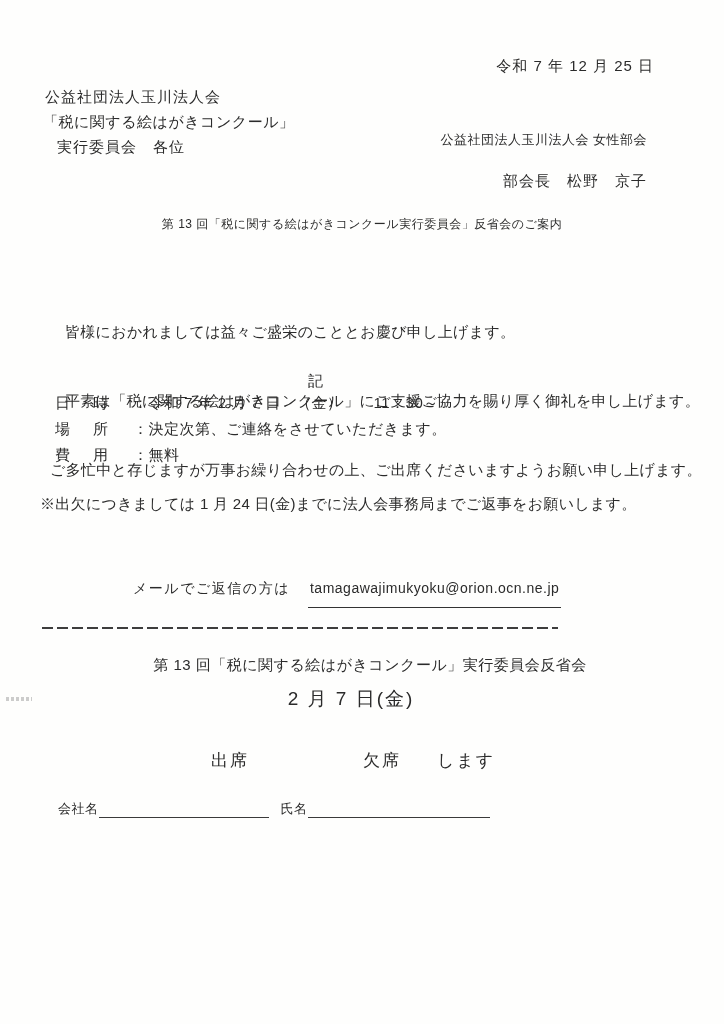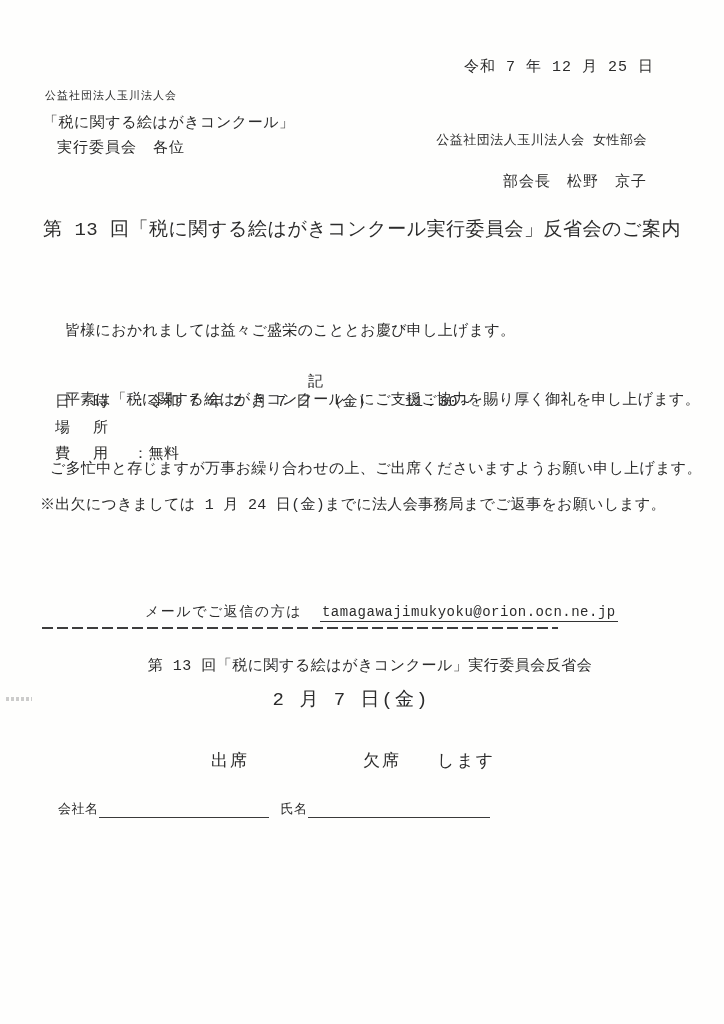--- a/index.html
+++ b/index.html
@@ -2,44 +2,44 @@
 <html><head>
 <meta charset="utf-8">
 <style>
   html,body { margin:0; padding:0; background:#e8e8e8; }
   .page {
     position:relative;
     width:724px; height:1024px;
     margin:0 auto;
     background:#fefefd;
     color:#2b2b2b;
-    font-family:Liberation Mono, monospace;
+    font-family:Liberation Sans, sans-serif;
     overflow:hidden;
   }
   .date        { position:absolute; top:57px; right:70px; font-size:15px; letter-spacing:1px; }
-  .addr1       { position:absolute; left:45px; top:88px;  font-size:11px; letter-spacing:1px; }
+  .addr1       { position:absolute; left:45px; top:88px;  font-size:15px; letter-spacing:1px; }
   .addr2       { position:absolute; left:43px; top:113px; font-size:15px; letter-spacing:0.5px; }
   .addr3       { position:absolute; left:57px; top:138px; font-size:15px; letter-spacing:1px; }
   .sender-org  { position:absolute; right:77px; top:131px; font-size:13px; letter-spacing:0.5px; }
   .sender-person{ position:absolute; right:77px; top:172px; font-size:15px; letter-spacing:1px; }
-  .title       { position:absolute; left:0; right:0; top:216px; text-align:center; font-size:19px; letter-spacing:0.5px; }
+  .title       { position:absolute; left:0; right:0; top:216px; text-align:center; font-size:12px; letter-spacing:0.5px; }
   .body        { position:absolute; left:50px; top:274px; font-size:15px; line-height:23px; letter-spacing:0.3px; white-space:pre; }
   .body-line.indent { padding-left:15px; }
   .record      { position:absolute; left:308px; top:372px; font-size:15px; }
   .details     { position:absolute; left:55px; top:390px; font-size:15px; }
   .detail-row  { display:flex; line-height:26px;align-items:flex-end; }
   .dlabel      { letter-spacing:4px; white-space:pre; }
   .dvalue      { margin-left:21px; white-space:pre; letter-spacing:0.5px; }
   .note        { position:absolute; left:40px; top:495px; font-size:15px; letter-spacing:0.3px; white-space:pre; }
   .contact-row { position:absolute; left:112px; top:538px; display:flex; align-items:baseline; }
   .fax         { font-size:23px; letter-spacing:1px; }
   .tel         { font-size:19px; margin-left:50px; letter-spacing:1px; }
-  .email-row   { position:absolute; left:145px; top:580px; display:flex; align-items:baseline; font-size:14px; }
+  .email-row   { position:absolute; left:133px; top:580px; display:flex; align-items:baseline; font-size:14px; }
   .email-label { letter-spacing:1.5px; }
-  .email       { margin-left:18px; letter-spacing:0.5px; border-bottom:1.5px solid #333; padding:0 2px 1px 2px;margin-top:24px; }
+  .email       { margin-left:18px; letter-spacing:0.5px; border-bottom:1.5px solid #333; padding:0 2px 11px 2px; }
   .cutline     { position:absolute; left:42px; top:627px; width:516px; height:2px;
                  background:repeating-linear-gradient(90deg,#3d3d3d 0 11px,transparent 11px 15px); }
   .slip-title  { position:absolute; left:0; right:0; top:656px; text-align:center; font-size:15px; letter-spacing:0.5px; transform:translateX(8px); }
   .slip-date   { position:absolute; left:0; right:0; top:686px; text-align:center; font-size:19px; letter-spacing:2px; transform:translateX(-11px); }
   .attend      { position:absolute; left:165px; top:749px; font-size:17px; letter-spacing:2px;margin-left:46px; }
   .absent      { position:absolute; left:363px; top:749px; font-size:17px; letter-spacing:2px; }
   .suffix      { position:absolute; left:437px; top:749px; font-size:17px; letter-spacing:2px; }
   .form-row    { position:absolute; left:58px; top:800px; display:flex; align-items:flex-end; font-size:13px; }
   .flabel      { letter-spacing:0.5px; }
   .flabel.name { margin-left:12px; }
@@ -73,20 +73,21 @@
 
   <div class="record">記</div>
 
   <div class="details">
     <div class="detail-row">
       <span class="dlabel">日　時</span>
       <span class="dvalue">：令和 7 年 2 月 7 日　（金）　　11：30～</span>
     </div>
     <div class="detail-row">
       <span class="dlabel">場　所</span>
+      <span class="dvalue">：決定次第、ご連絡をさせていただきます。</span>
     </div>
     <div class="detail-row">
       <span class="dlabel">費　用</span>
       <span class="dvalue">：無料</span>
     </div>
   </div>
 
   <div class="note">※出欠につきましては 1 月 24 日(金)までに法人会事務局までご返事をお願いします。</div>
 
   <div class="contact-row">

